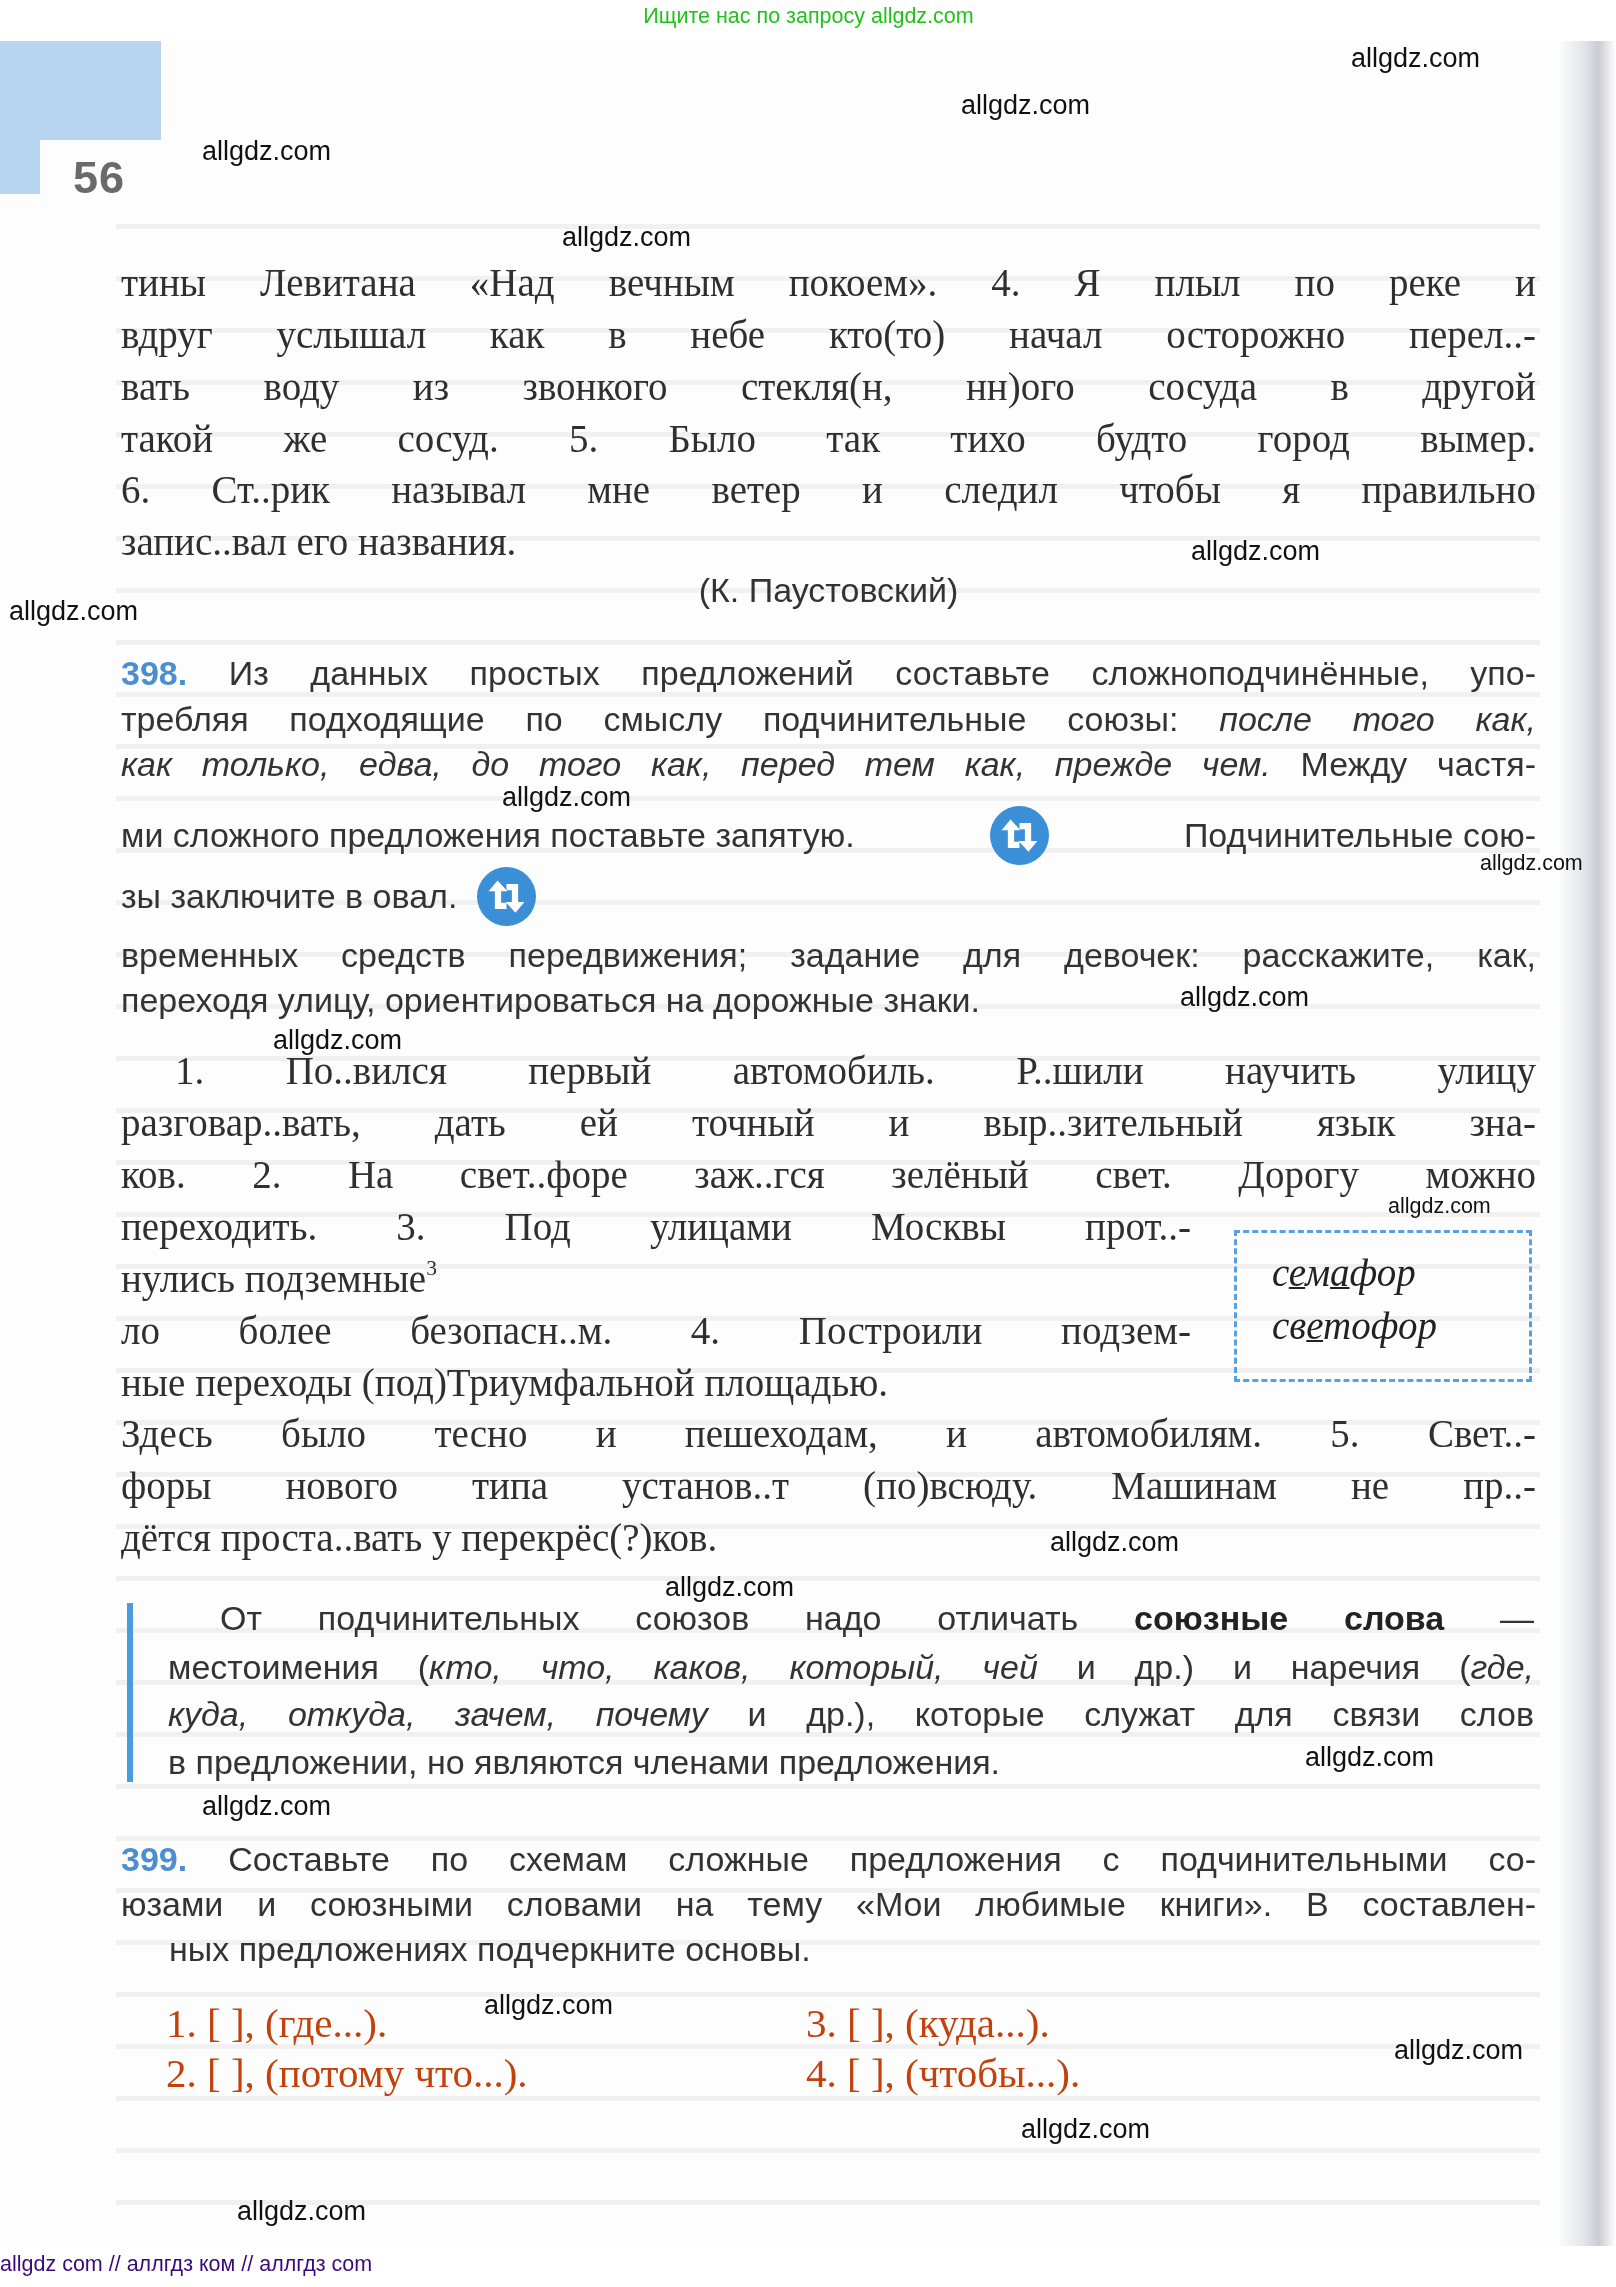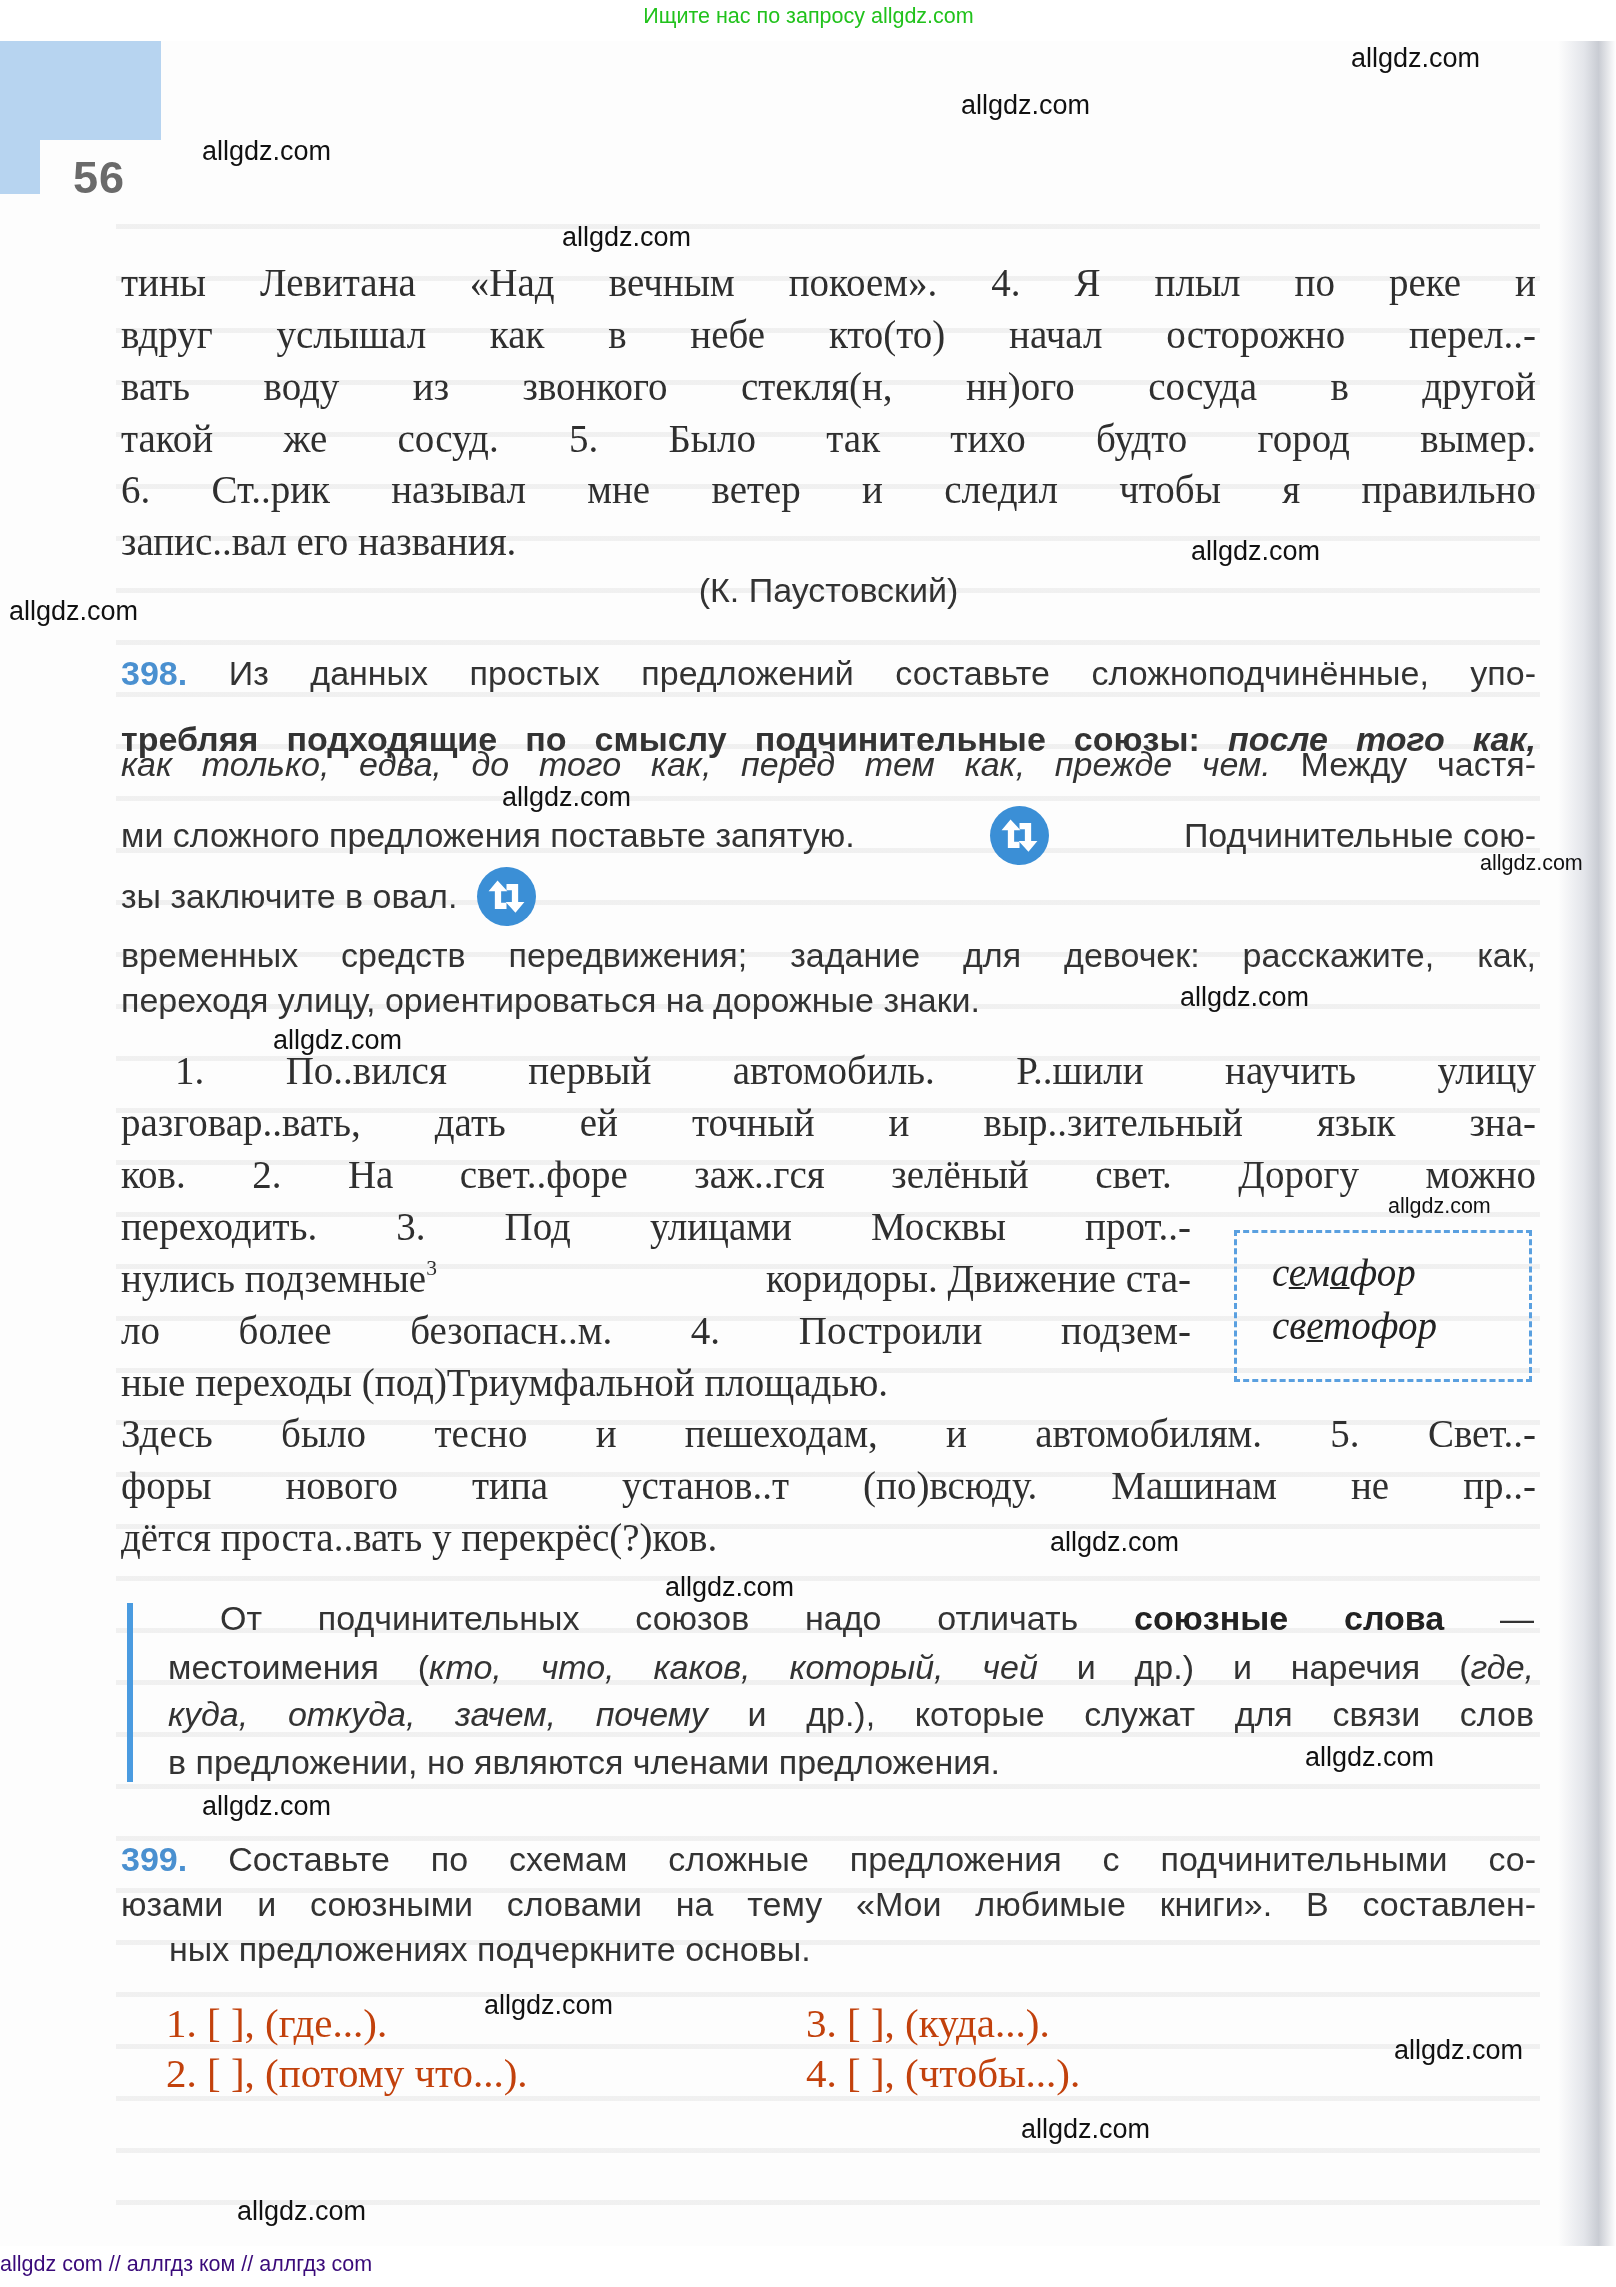--- a/index.html
+++ b/index.html
@@ -70,21 +70,21 @@
 <div class="abs line serif justify" style="top:364px;">вать воду из звонкого стекля(н, нн)ого сосуда в другой</div>
 <div class="abs line serif justify" style="top:416px;">такой же сосуд. 5. Было так тихо будто город вымер.</div>
 <div class="abs line serif justify" style="top:467px;">6. Ст..рик называл мне ветер и следил чтобы я правильно</div>
 <div class="abs line serif" style="top:519px;">запис..вал его названия.</div>
 <div class="abs line sans right" style="top:571px;">(К. Паустовский)</div>
 
 <div class="abs line sans justify" style="top:654px;">
   <span class="num">398.</span>
   <span>Из данных простых предложений составьте сложноподчинённые, упо-</span>
 </div>
-<div class="abs line sans justify" style="top:720px;font-weight:bold;">
+<div class="abs line sans justify" style="top:700px;">
   <span>требляя подходящие по смыслу подчинительные союзы: </span><i>после того как,</i>
 </div>
 <div class="abs line sans justify" style="top:745px;">
   <i>как только, едва, до того как, перед тем как, прежде чем.</i><span> Между частя-</span>
 </div>
 <div class="abs line sans" style="top:806px;display:flex;align-items:center;justify-content:space-between;">
   <span>ми сложного предложения поставьте запятую.</span>
   <span class="icon-swap">
     <svg viewBox="0 0 48 48">
         <path d="M14 6 L4 18 H11 V38 H24 V31 H18 V18 H25 Z" fill="#fff"></path>
@@ -105,21 +105,20 @@
 <div class="abs line sans justify" style="top:936px;">временных средств передвижения; задание для девочек: расскажите, как,</div>
 <div class="abs line sans" style="top:981px;">переходя улицу, ориентироваться на дорожные знаки.</div>
 
 <div class="abs line serif justify" style="top:1048px;padding-left:54px;width:1361px;">1. По..вился первый автомобиль. Р..шили научить улицу</div>
 <div class="abs line serif justify" style="top:1100px;">разговар..вать, дать ей точный и выр..зительный язык зна-</div>
 <div class="abs line serif justify" style="top:1152px;">ков. 2. На свет..форе заж..гся зелёный свет. Дорогу можно</div>
 <div class="abs line serif justify" style="top:1204px;width:1070px;">переходить. 3. Под улицами Москвы прот..-</div>
 <div class="abs line serif" style="top:1256px;width:1070px;display:flex;">
   <span>нулись подземные</span>
     <sup style="font-size:21.5px;">3</sup>
-    <span style="flex:1;text-align:right;"> коридоры. Движение ста-</span>
 </div>
 <div class="abs line serif justify" style="top:1308px;width:1070px;">ло более безопасн..м. 4. Построили подзем-</div>
 <div class="abs line serif" style="top:1360px;width:1070px;">ные переходы (под)Триумфальной площадью.</div>
 <div class="abs line serif justify" style="top:1411px;">Здесь было тесно и пешеходам, и автомобилям. 5. Свет..-</div>
 <div class="abs line serif justify" style="top:1463px;">форы нового типа установ..т (по)всюду. Машинам не пр..-</div>
 <div class="abs line serif" style="top:1515px;">дётся проста..вать у перекрёс(?)ков.</div>
 
 <div class="abs dash-box"></div>
 <div class="abs box-word" style="top:1250px;">
   <span>с</span><span class="u">е</span><span>м</span><span class="u">а</span><span>фор</span>

